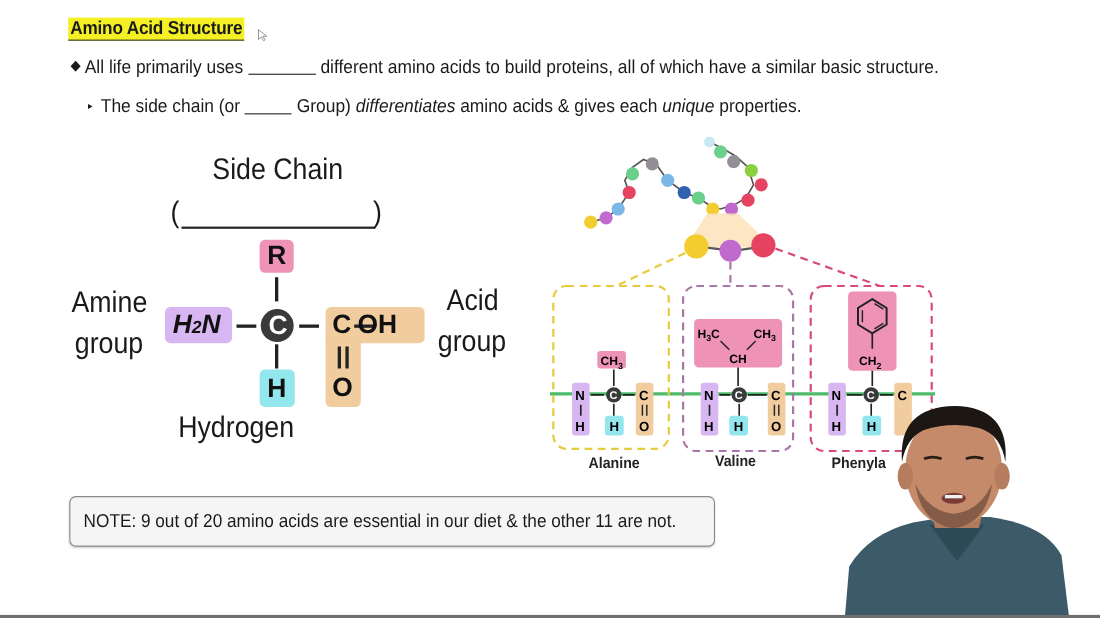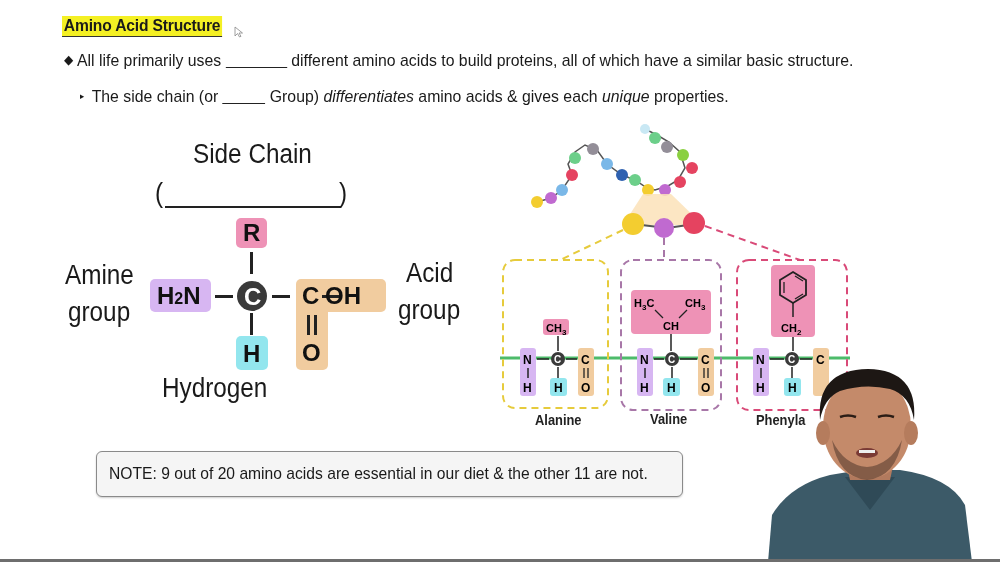--- a/index.html
+++ b/index.html
@@ -30,21 +30,20 @@
 
     .lbl { position: absolute; font-size: 27px; color: #1a1a1a; transform: scaleX(0.9); transform-origin: left; white-space: nowrap; }
     .box { position: absolute; border-radius: 5px; }
     .atom { position: absolute; font-weight: bold; font-size: 24px; color: #111; }
     .bond { position: absolute; background: #222; }
 
     .note {
       position: absolute; left: 63px; top: 451px; width: 587px; height: 46px;
       border: 1.5px solid #8a8a8a; border-radius: 6px; background: #f5f5f5;
       box-shadow: 0 1px 2px rgba(0,0,0,0.2);
-      margin-left: 33px;
     }
     .note span {
       position: absolute; left: 12px; top: 12px; font-size: 17px; white-space: nowrap;
       transform: scaleX(0.92); transform-origin: left;
     }
     .aa-name { position: absolute; font-size: 14px; font-weight: bold; color: #222; transform: scaleX(0.92); transform-origin: left; }
 
     .presenter { position: absolute; left: 750px; top: 365px; width: 240px; height: 197px; }
     .bottom-bar { position: absolute; left: 0; top: 559px; width: 1000px; height: 3px; background: #6e6e6e; }
   </style>
@@ -82,21 +81,21 @@
   <div class="lbl" style="left:68px; top:297px;">group</div>
   <div class="lbl" style="left:406px; top:258px;">Acid</div>
   <div class="lbl" style="left:398px; top:295px;">group</div>
   <div class="lbl" style="left:162px; top:373px;">Hydrogen</div>
 
   <div class="box" style="left:236px; top:218px; width:31px; height:30px; background:#ee92b6;"></div>
   <div class="atom" style="left:243px; top:219px;">R</div>
   <div class="bond" style="left:250px; top:252px; width:2.5px; height:22px;"></div>
 
   <div class="box" style="left:150px; top:279px; width:61px; height:33px; background:#d7b6f2;"></div>
-  <div class="atom" style="left:157px; top:282px;"><span>H</span><span style="font-size:16px;">2</span><span>N</span></div>
+  <div class="atom" style="left:157px; top:282px;font-style:italic;"><span>H</span><span style="font-size:16px;">2</span><span>N</span></div>
   <div class="bond" style="left:215px; top:295px; width:18px; height:2.5px;"></div>
 
   <div style="position:absolute; left:237px; top:281px; width:30px; height:30px; border-radius:50%; background:#3a3a3a;"></div>
   <div class="atom" style="left:244px; top:283px; color:#fff;">C</div>
   <div class="bond" style="left:272px; top:295px; width:18px; height:2.5px;"></div>
 
   <div class="bond" style="left:250px; top:313px; width:2.5px; height:22px;"></div>
   <div class="box" style="left:236px; top:336px; width:32px; height:34px; background:#93e6ee;"></div>
   <div class="atom" style="left:243px; top:340px;">H</div>
 

